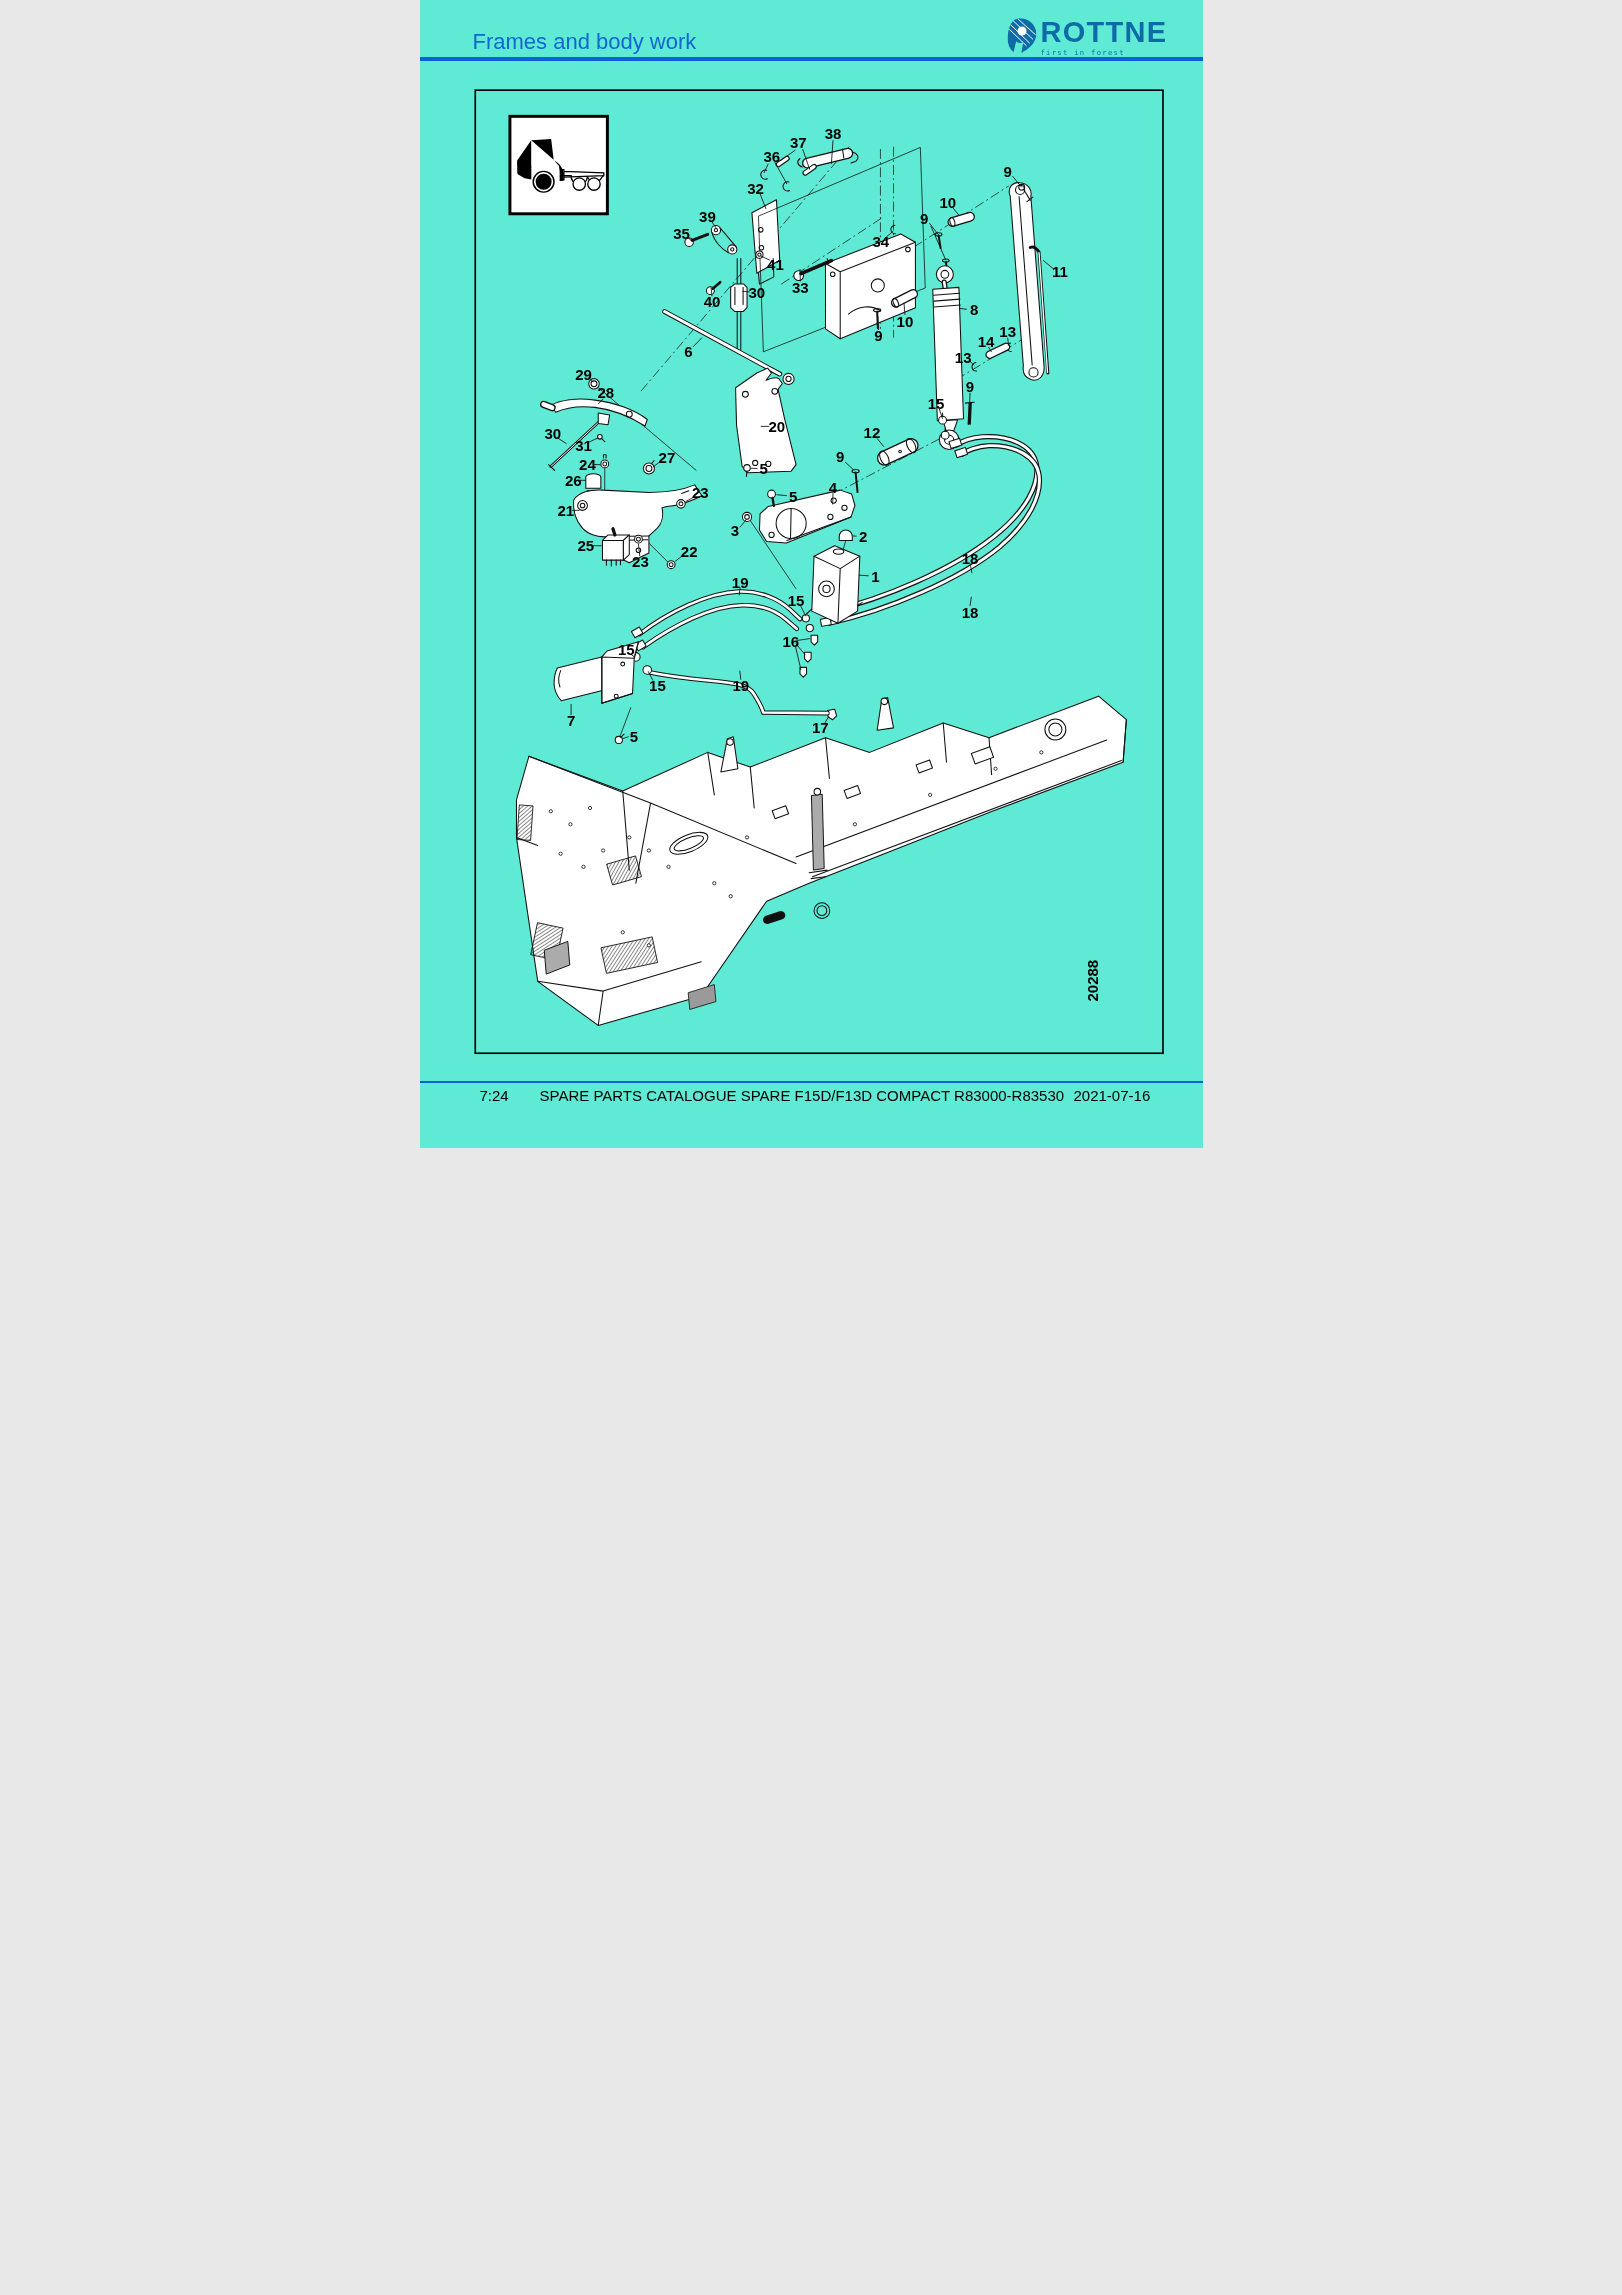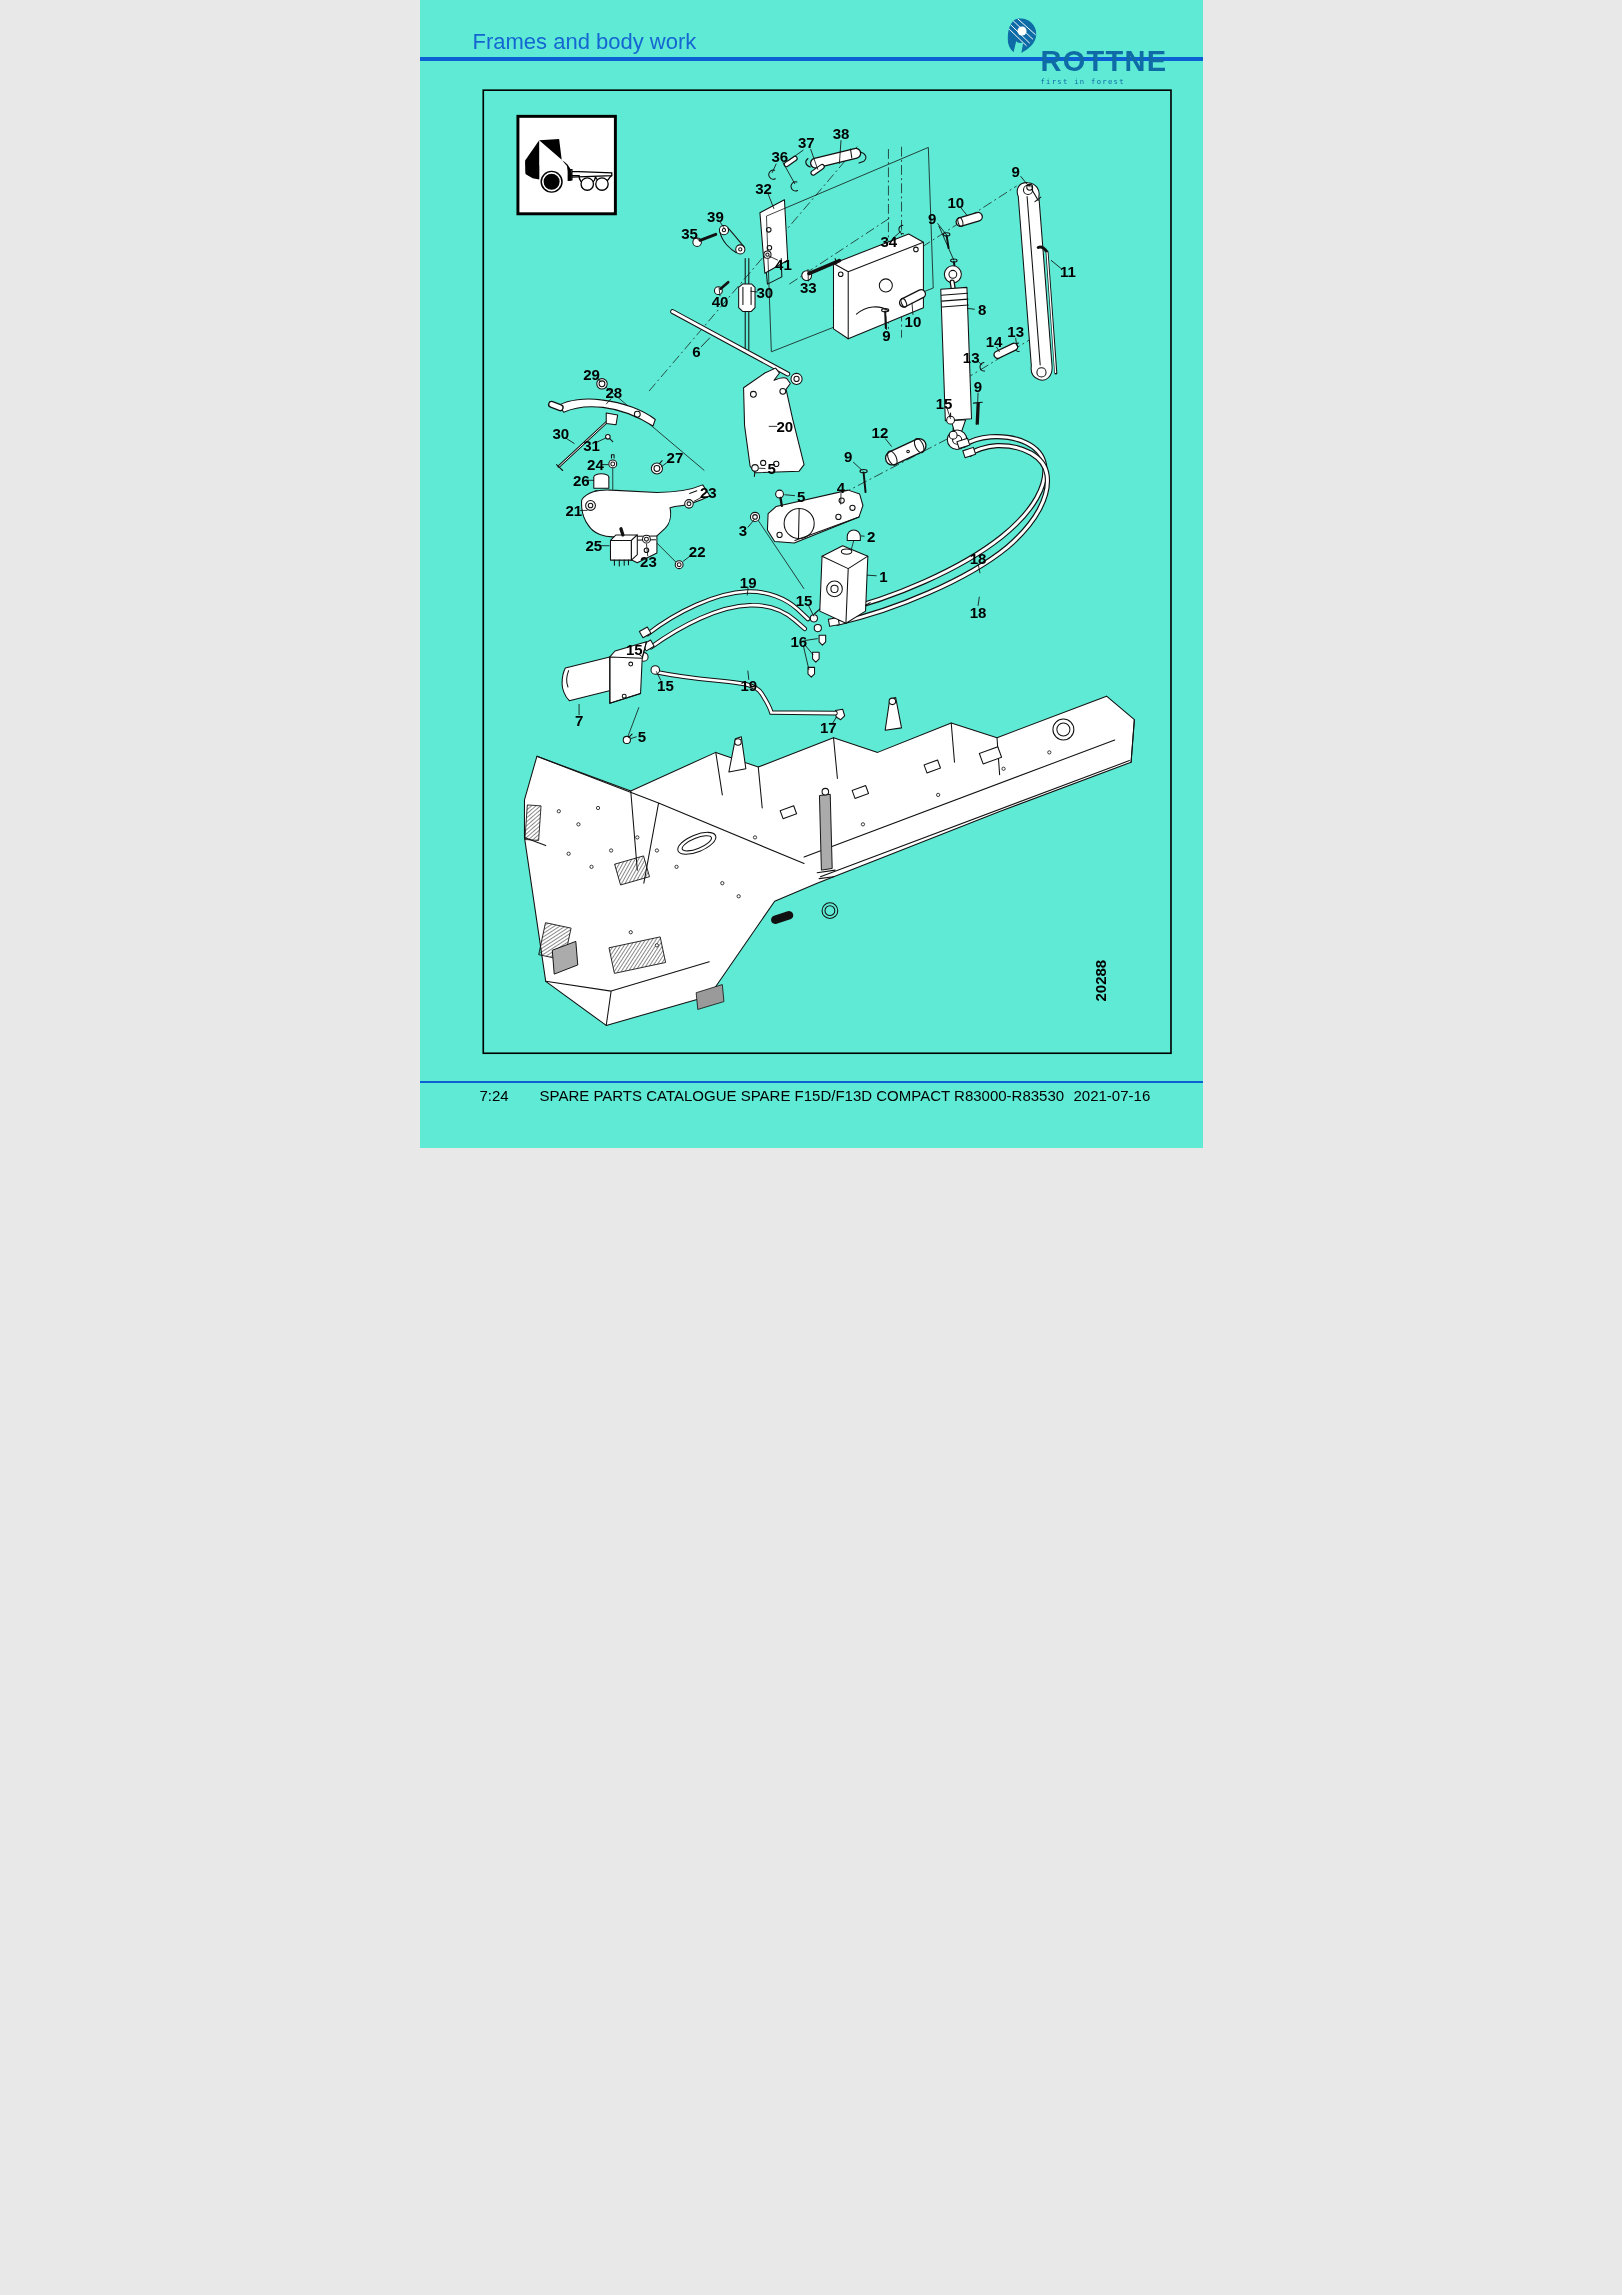--- a/index.html
+++ b/index.html
@@ -3,24 +3,24 @@
 <meta charset="utf-8">
 <style>
   html,body{margin:0;padding:0;background:#e8e8e8;}
   .page{position:relative;width:783px;height:1148px;background:#5eead4;margin:0 auto;
         font-family:"Liberation Sans",sans-serif;overflow:hidden;}
   .title{position:absolute;left:53px;top:29px;font-size:22px;color:#1565D2;letter-spacing:0;}
   .hrule{position:absolute;left:0;top:57px;width:100%;height:3.9px;background:#0B61D3;}
   .logo{position:absolute;left:587px;top:18.3px;display:flex;align-items:flex-start;}
   .logo svg{display:block;}
   .logo-col{margin-left:3.9px;}
-  .brand{font-size:29px;font-weight:bold;color:#0E6BA6;letter-spacing:1.3px;line-height:1;display:block;transform:scaleY(1.02);margin-top:29px;}
+  .brand{font-size:29px;font-weight:bold;color:#0E6BA6;letter-spacing:1.3px;line-height:1;display:block;transform:scaleY(1.02);}
   .tagline{display:block;text-align:left;font-family:"DejaVu Sans Mono",monospace;
            font-size:7.2px;letter-spacing:1.3px;color:#0E6BA6;margin-top:0.7px;}
-  .artwrap{position:absolute;left:8px;top:0;width:811px;height:1148px;}
+  .artwrap{position:absolute;left:0;top:0;width:811px;height:1148px;}
   .frule{position:absolute;left:0;top:1081px;width:100%;height:2px;background:#0B61D3;}
   .footer{position:absolute;left:0;top:1087px;width:100%;font-size:15px;color:#000;}
   .f-page{position:absolute;left:60px;text-align:right;}
   .f-mid{position:absolute;left:120px;}
   .f-date{position:absolute;left:654px;}
   
   .ln{stroke:#111;stroke-width:3.2;fill:none;stroke-linecap:round;stroke-linejoin:round;}
   .lnf{stroke:#111;stroke-width:3.2;fill:#fff;stroke-linejoin:round;}
   .heavy{stroke:#111;fill:none;stroke-linecap:round;}
   .wcore{stroke:#fff;fill:none;stroke-linecap:round;}

